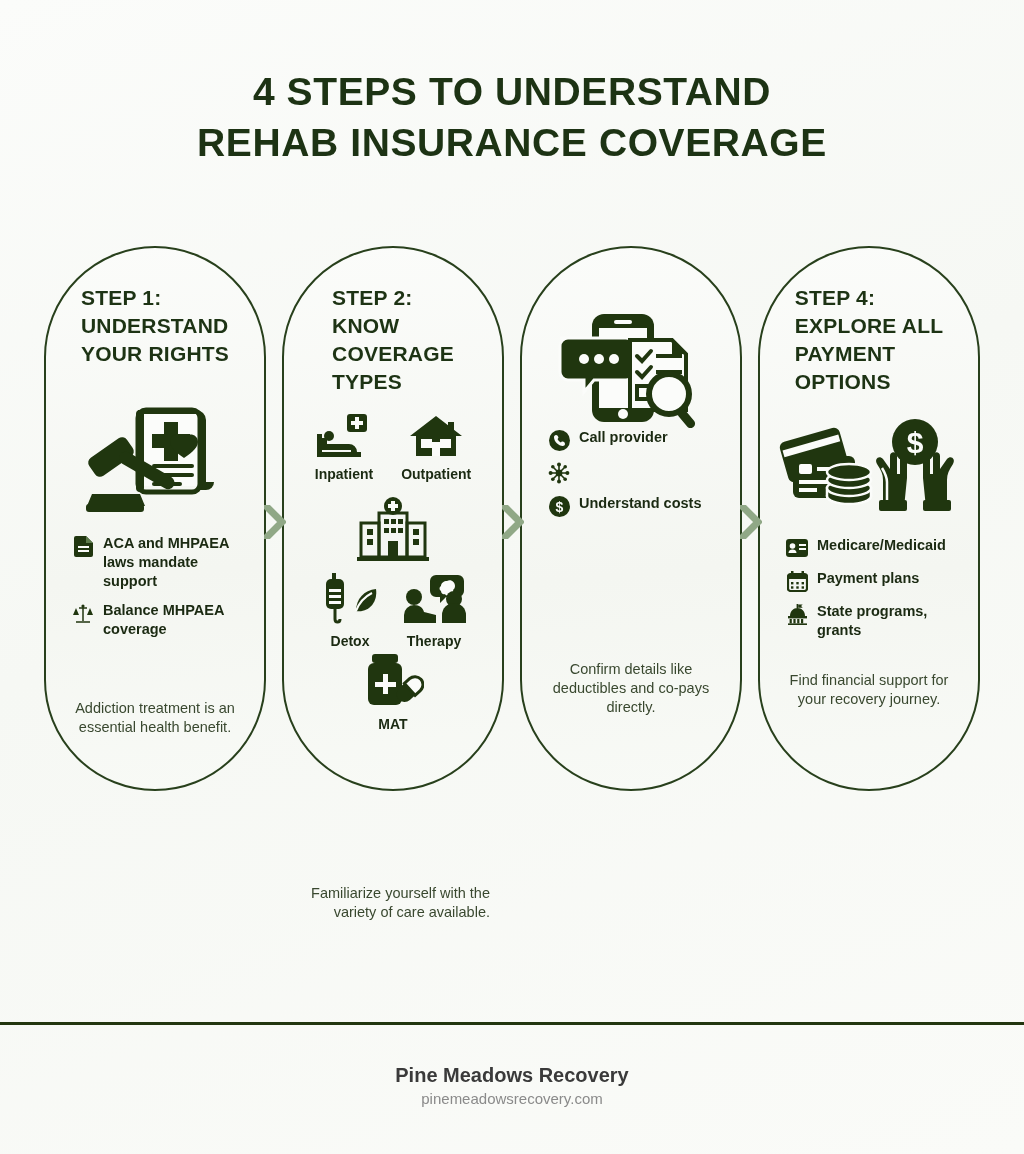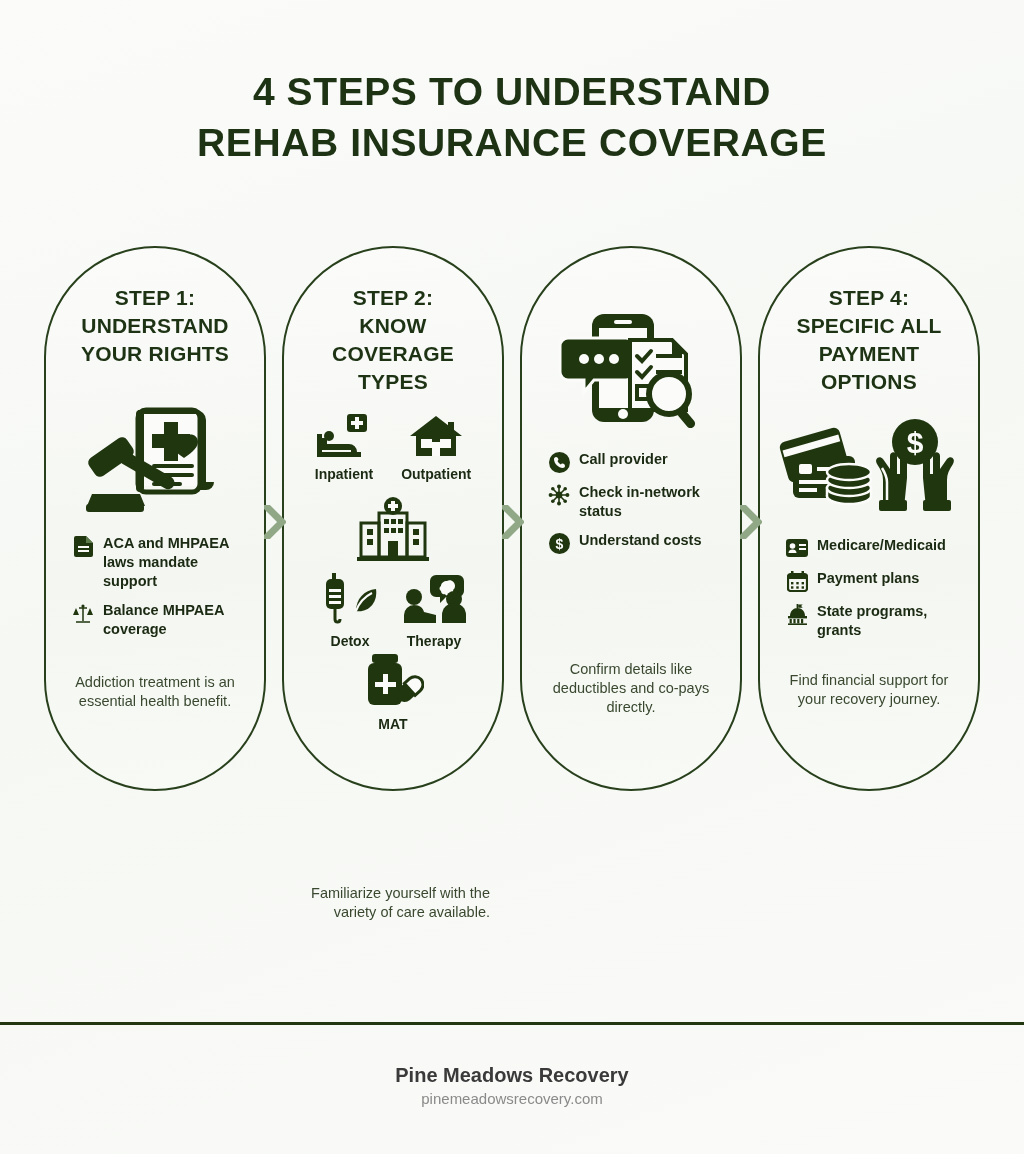--- a/index.html
+++ b/index.html
@@ -34,21 +34,21 @@
     position: relative;
     width: 222px; height: 545px;
     border: 2px solid #28401c;
     border-radius: 118px;
     background: linear-gradient(175deg,#fbfcfa 0%,#f4f6f1 60%,#f8faf6 100%);
     padding: 36px 14px 20px;
     display: flex; flex-direction: column; align-items: center;
   }
   .card-title {
     font-size: 21px; font-weight: bold; color: #1d3314;
-    text-align: center; line-height: 28px; letter-spacing: 0.2px;
+    text-align: left; line-height: 28px; letter-spacing: 0.2px;
   }
   
   .chevron {
     position: absolute; top: 505px; width: 22px; height: 34px;
     color: #90a886;
   }
   .chevron svg { width: 100%; height: 100%; display: block; }
   
   .hero {
     display: flex; align-items: center; justify-content: center;
@@ -170,21 +170,21 @@
             <svg width="22" height="21" viewBox="0 0 22 21" stroke="#20360f" stroke-width="1.5" fill="none">
               <path d="M11 2v16M4 19h14M7 5h8"></path>
               <path d="M4 5L1 12h6zM18 5l3 7h-6z" fill="#20360f" stroke="none"></path>
               <circle cx="11" cy="3" r="1.6" fill="#20360f" stroke="none"></circle>
             </svg>
           </span>
           <span class="bullet-txt">Balance MHPAEA coverage</span>
         </div>
       </div>
 
-      <div class="card-note" style="margin-bottom:58px;text-align:center;">Addiction treatment is an essential health benefit.</div>
+      <div class="card-note" style="margin-bottom:32px;text-align:center;">Addiction treatment is an essential health benefit.</div>
     </div>
 
     <div class="card">
       <div class="card-title" style="white-space:pre-line;">STEP 2:
 KNOW
 COVERAGE
 TYPES</div>
 
       <div class="types-top" style="margin-top:18px;">
         <div class="type-item">
@@ -309,21 +309,21 @@
           <path d="M81 60l5 5 9-10" stroke="#20360f" stroke-width="4" fill="none" stroke-linecap="round"></path>
           <rect x="100" y="42" width="26" height="4" fill="#20360f"></rect>
           <rect x="100" y="58" width="26" height="4" fill="#20360f"></rect>
           <rect x="81" y="74" width="13" height="13" stroke="#20360f" stroke-width="4" fill="none"></rect>
 
           <circle cx="113" cy="82" r="20" stroke="#20360f" stroke-width="6" fill="#fbfcfa"></circle>
           <rect x="126" y="96" width="9" height="22" rx="4.5" fill="#20360f" transform="rotate(-40 130 107)"></rect>
         </svg>
       </div>
 
-      <div class="bullets" style="margin-top:22px;">
+      <div class="bullets" style="">
         <div class="bullet">
           <span class="bullet-ico">
             <svg width="21" height="21" viewBox="0 0 21 21">
                 <circle cx="10.5" cy="10.5" r="10.5" fill="#20360f"></circle>
                 <path d="M7 5c1.5 0 2 1 2.4 2.3.2.8-.6 1.3-.9 1.7.7 1.6 1.8 2.7 3.4 3.4.4-.3.9-1.1 1.7-.9C15 11.9 16 12.4 16 14c0 1.2-1 2-2.2 2C9.6 16 5 11.4 5 7.2 5 6 5.8 5 7 5z" fill="#fbfcfa"></path>
               </svg>
           </span>
           <span class="bullet-txt">Call provider</span>
         </div>
         <div class="bullet">
@@ -336,39 +336,38 @@
                   <circle cx="11" cy="19.4" r="2"></circle>
                 <circle cx="2.6" cy="11" r="2"></circle>
                   <circle cx="19.4" cy="11" r="2"></circle>
                 <circle cx="4.8" cy="4.8" r="1.8"></circle>
                   <circle cx="17.2" cy="17.2" r="1.8"></circle>
                 <circle cx="17.2" cy="4.8" r="1.8"></circle>
                   <circle cx="4.8" cy="17.2" r="1.8"></circle>
               </g>
             </svg>
           </span>
-          <span class="bullet-txt">Check in-network status</span>
         </div>
         <div class="bullet">
           <span class="bullet-ico">
             <svg width="21" height="21" viewBox="0 0 21 21">
                 <circle cx="10.5" cy="10.5" r="10.5" fill="#20360f"></circle>
                 <text x="10.5" y="15.6" text-anchor="middle" font-family="Liberation Sans, sans-serif" font-size="14" font-weight="bold" fill="#fbfcfa">$</text>
               </svg>
           </span>
           <span class="bullet-txt">Understand costs</span>
         </div>
       </div>
 
       <div class="card-note" style="margin-bottom:52px;">Confirm details like deductibles and co-pays directly.</div>
     </div>
 
     <div class="card">
       <div class="card-title" style="white-space:pre-line;">STEP 4:
-SPECIFIC ALL
+EXPLORE ALL
 PAYMENT
 OPTIONS</div>
 
       <div class="hero" style="margin-top:16px;height:100px;">
         <svg width="180" height="100" viewBox="0 0 180 100">
 
           <rect x="4" y="22" width="62" height="42" rx="6" fill="#20360f" transform="rotate(-16 35 43)"></rect>
           <rect x="6" y="30" width="58" height="7" fill="#fbfcfa" transform="rotate(-16 35 43)"></rect>
 
           <rect x="14" y="44" width="62" height="42" rx="6" fill="#20360f"></rect>

